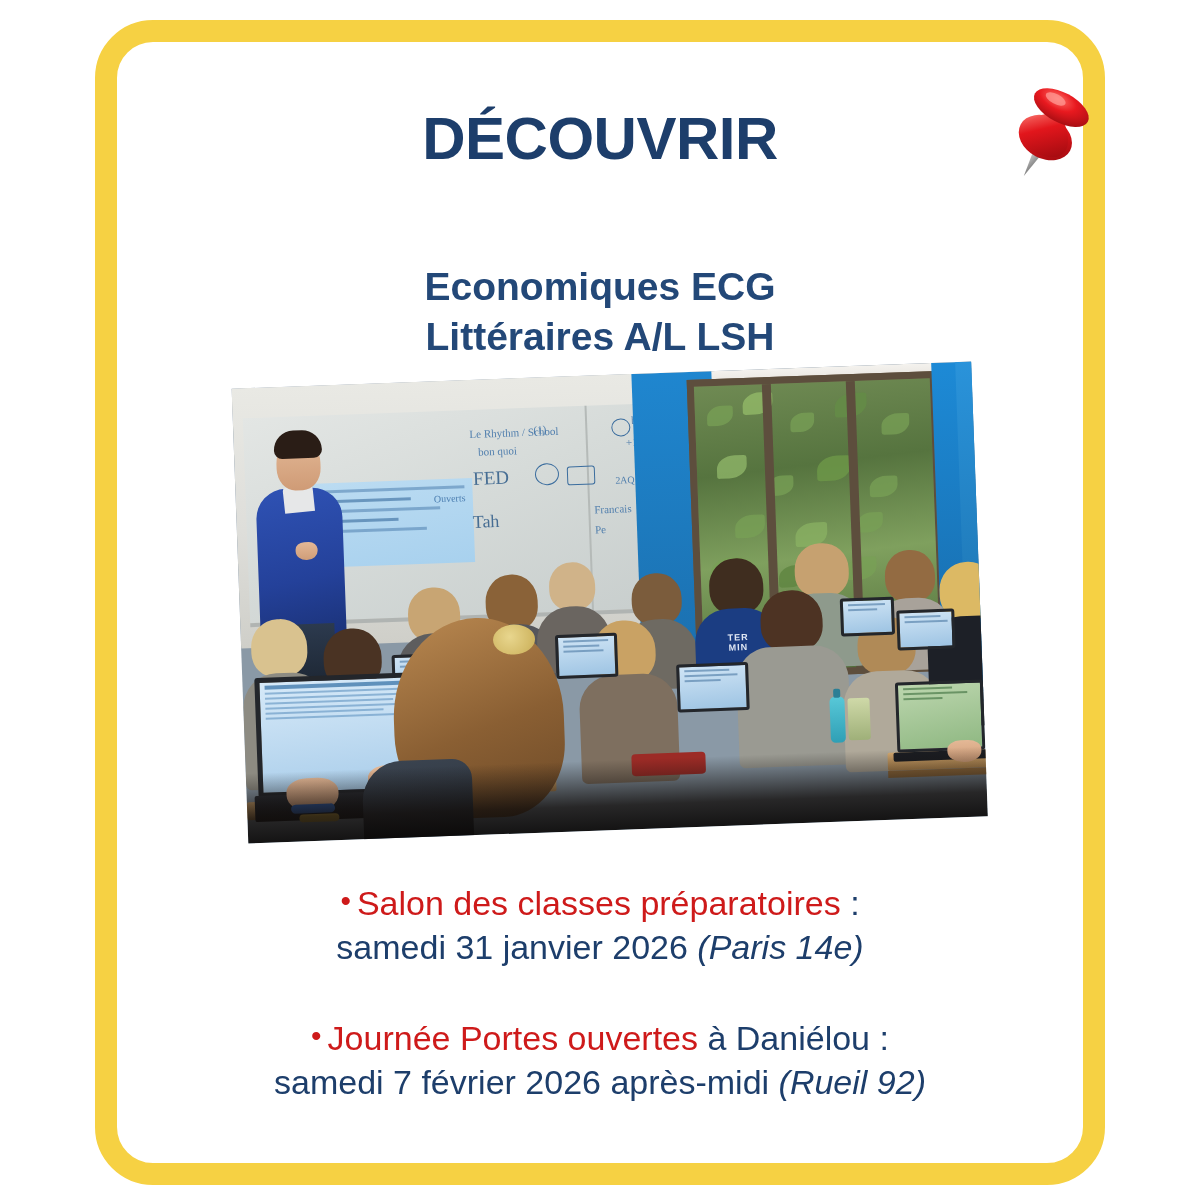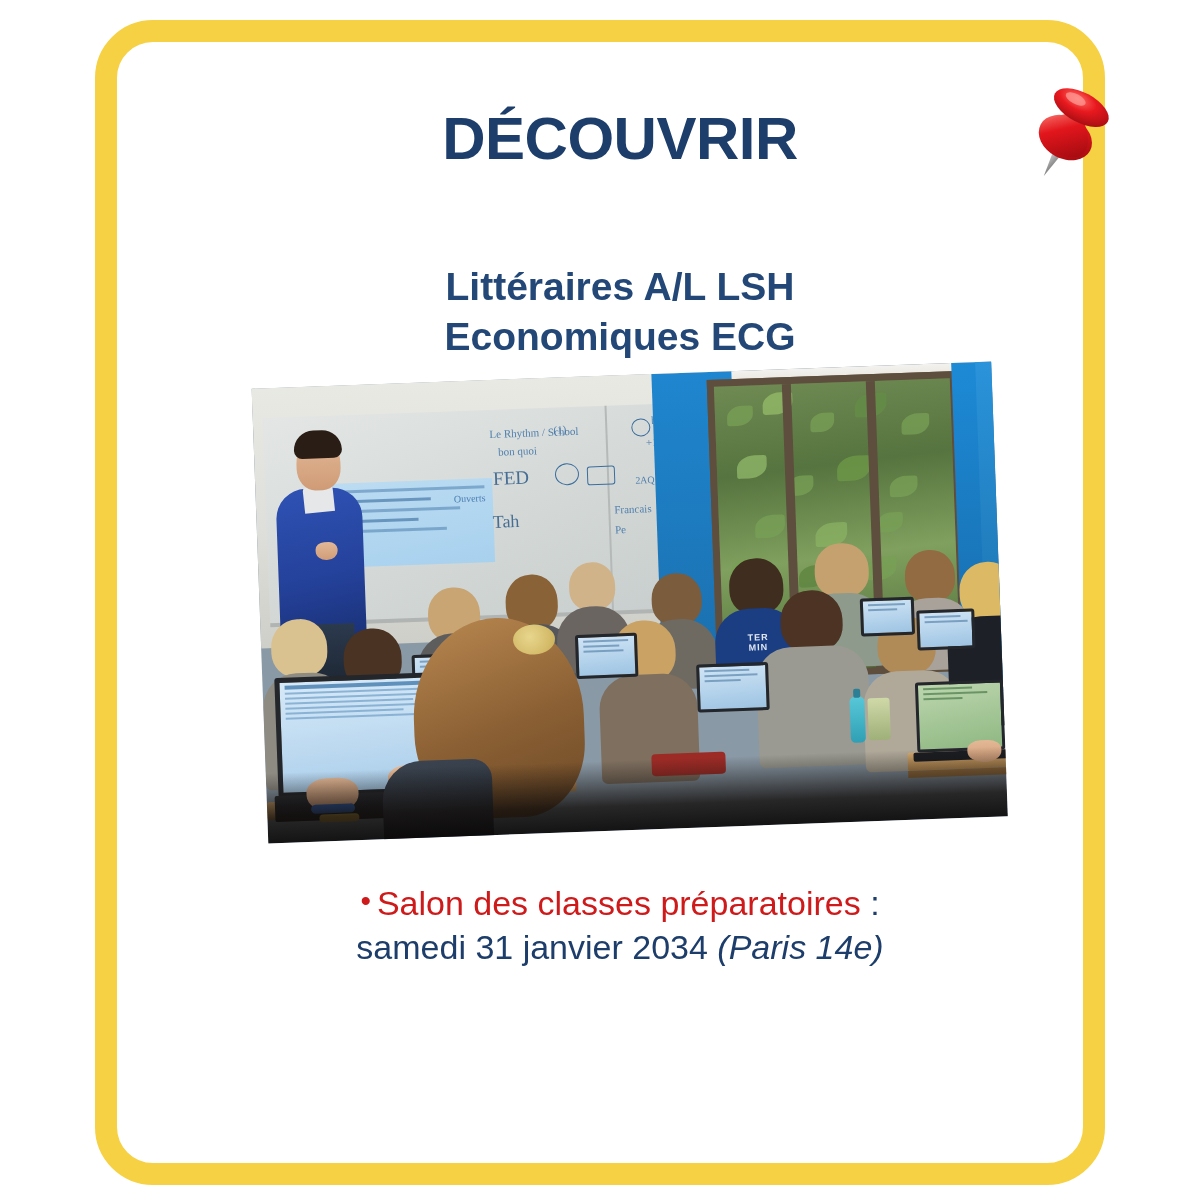--- a/index.html
+++ b/index.html
@@ -34,21 +34,20 @@
     background: #ffffff;
   }
 
   .content {
     position: absolute;
     left: 95px;
     top: 20px;
     width: 1010px;
     height: 1165px;
     box-sizing: border-box;
-    margin-left: 20px;
   }
 
   
   .pushpin {
     position: absolute;
     left: 895px;
     top: 55px;
     width: 118px;
     height: 120px;
     pointer-events: none;
@@ -277,22 +276,22 @@
           <ellipse cx="48" cy="25" rx="11" ry="5" fill="#ff9a94" opacity=".75"></ellipse>
         </g>
       </svg>
     </div>
 
     <div class="headline">
       <span class="l1">DÉCOUVRIR</span>
     </div>
 
     <div class="subtitle">
+      <span>Economiques ECG</span>
       <span>Littéraires A/L LSH</span>
-      <span>Economiques ECG</span>
     </div>
 
     <div class="photo-wrap">
       <div class="photo">
 
         <div class="ceiling"></div>
         <div class="wall-left"></div>
         <div class="whiteboard"></div>
         <div class="board-seam"></div>
 
@@ -476,22 +475,29 @@
 
         <div class="floor-shadow"></div>
       </div>
     </div>
 
     <div class="events">
 
       <div class="event">
         <span class="dot">•</span><span class="hl">Salon des classes préparatoires</span><span> :</span>
         <span class="line2">
-          <span>samedi 31 janvier 2034</span>
+          <span>samedi 31 janvier 2026</span>
           <span class="place">(Paris 14e)</span>
         </span>
       </div>
 
+      <div class="event">
+        <span class="dot">•</span><span class="hl">Journée Portes ouvertes</span><span> à Daniélou :</span>
+        <span class="line2">
+          <span>samedi 7 février 2026 après-midi</span>
+          <span class="place">(Rueil 92)</span>
+        </span>
+      </div>
 
     </div>
 
   </div>
 </div>
 
 </body></html>

